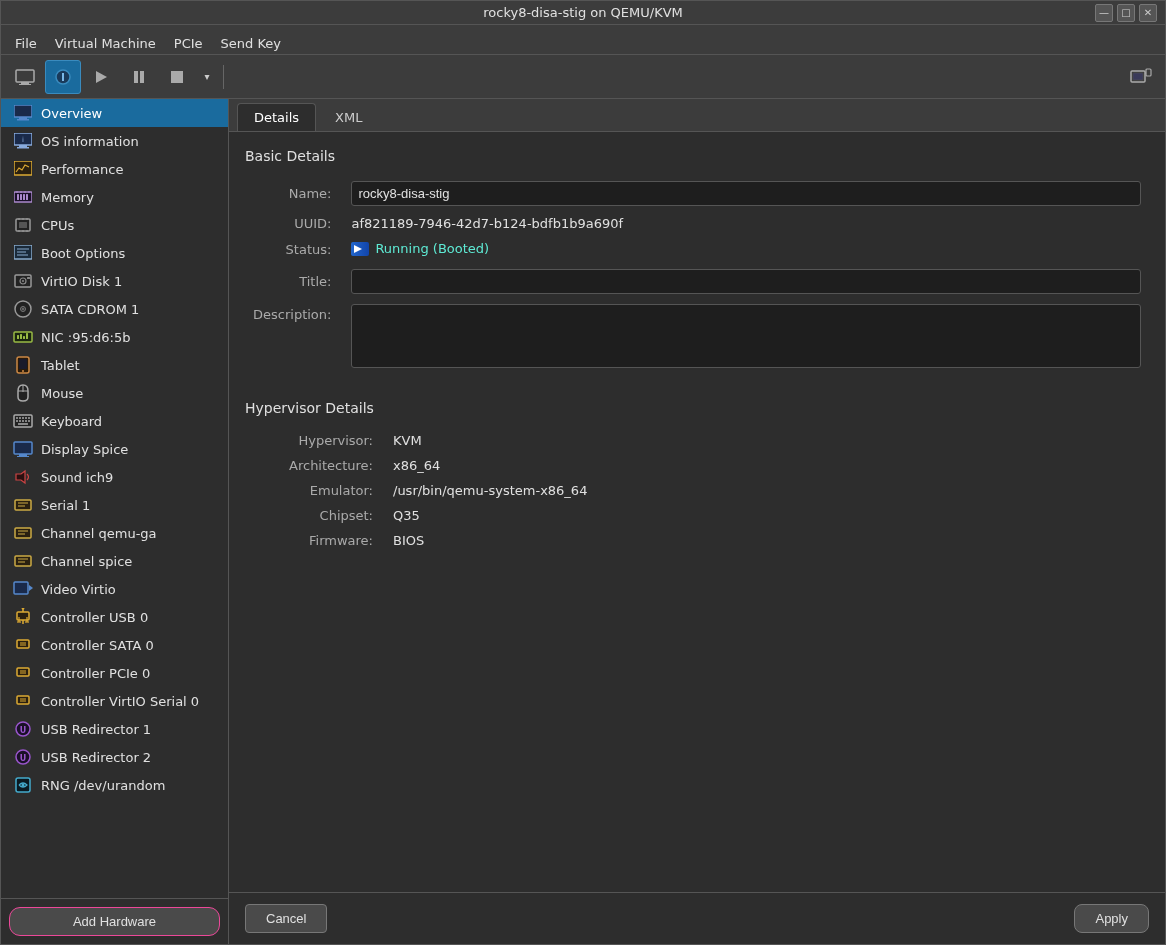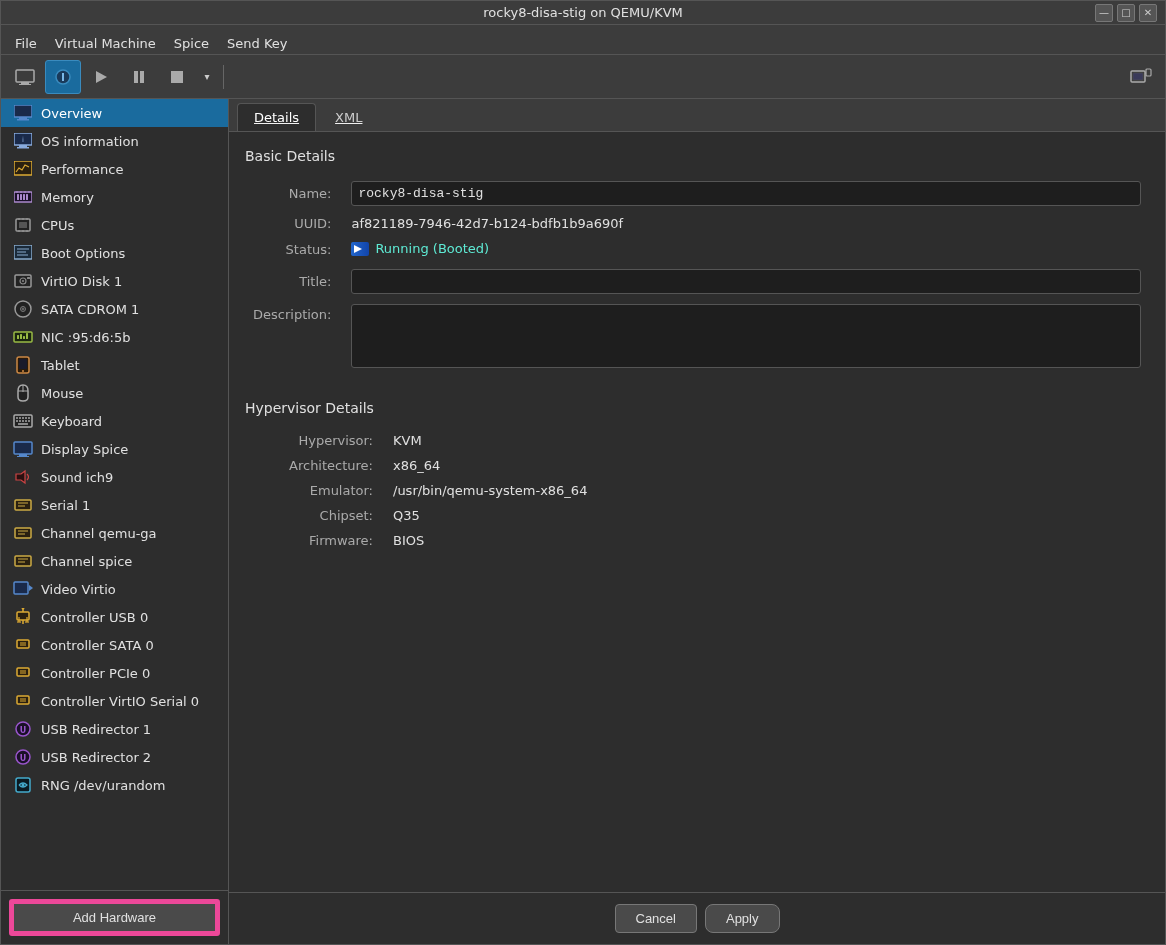--- a/index.html
+++ b/index.html
@@ -148,41 +148,40 @@
     .sidebar-label { font-size: 13px; }
     .sidebar-footer {
       padding: 8px;
       border-top: 1px solid #555;
       margin-top: auto;
     }
     .add-hardware-btn {
       width: 100%;
       padding: 6px;
       background: #4a4a4a;
-      border: 5px solid #ec4899;
-      border-radius: 3px;
+      border: 1px solid #ec4899;
+      border-radius: 11px;
       color: #e0e0e0;
       cursor: pointer;
       font-size: 13px;
       text-align: center;
     }
     .content-area {
       flex: 1;
       display: flex;
       flex-direction: column;
       background: #2d2d2d;
       overflow: hidden;
     }
     .tab-bar {
       display: flex;
       background: #3c3c3c;
       border-bottom: 1px solid #555;
       padding: 0 8px;
       padding-top: 4px;
-      text-decoration: underline;
     }
     .tab {
       padding: 6px 16px;
       cursor: pointer;
       color: #ccc;
       border: 1px solid transparent;
       border-bottom: none;
       border-radius: 4px 4px 0 0;
       font-size: 13px;
       margin-right: 2px;
@@ -249,21 +248,21 @@
       align-items: center;
       gap: 6px;
       color: #5eead4;
     }
     .bottom-bar {
       height: 52px;
       background: #2d2d2d;
       border-top: 1px solid #555;
       display: flex;
       align-items: center;
-      justify-content: center;
+      justify-content: space-between;
       padding: 0 16px;
       gap: 8px;
     }
     .btn-cancel {
       padding: 6px 20px;
       background: #4a4a4a;
       border: 1px solid #777;
       border-radius: 4px;
       color: #e0e0e0;
       cursor: pointer;
@@ -297,21 +296,21 @@
     <div class="titlebar-buttons">
       <div class="titlebar-btn">—</div>
       <div class="titlebar-btn">□</div>
       <div class="titlebar-btn">✕</div>
     </div>
   </div>
 
   <div class="menubar">
     <div class="menu-item">File</div>
     <div class="menu-item">Virtual Machine</div>
-    <div class="menu-item">Spice</div>
+    <div class="menu-item">PCIe</div>
     <div class="menu-item">Send Key</div>
   </div>
 
   <div class="toolbar">
     <div class="toolbar-btn">
       <svg width="20" height="16" viewBox="0 0 20 16" fill="none">
         <rect x="1" y="1" width="18" height="12" rx="1" stroke="#aaa" stroke-width="1.5" fill="none"></rect>
         <rect x="6" y="13" width="8" height="2" fill="#aaa"></rect>
         <rect x="4" y="15" width="12" height="1" fill="#aaa"></rect>
       </svg>
@@ -669,21 +668,21 @@
       </div>
 
       <div class="content-body">
 
         <div class="section-title">Basic Details</div>
         <table class="form-table">
           <tbody>
               <tr>
             <td class="label-cell">Name:</td>
             <td class="value-cell">
-              <input type="text" class="form-input" style="width: 790px; font-family: Liberation Mono, monospace;" value="rocky8-disa-stig">
+              <input type="text" class="form-input" style="width: 790px;" value="rocky8-disa-stig">
             </td>
           </tr>
           <tr>
             <td class="label-cell">UUID:</td>
             <td class="value-cell">af821189-7946-42d7-b124-bdfb1b9a690f</td>
           </tr>
           <tr>
             <td class="label-cell">Status:</td>
             <td class="value-cell">
               <div class="status-running">

